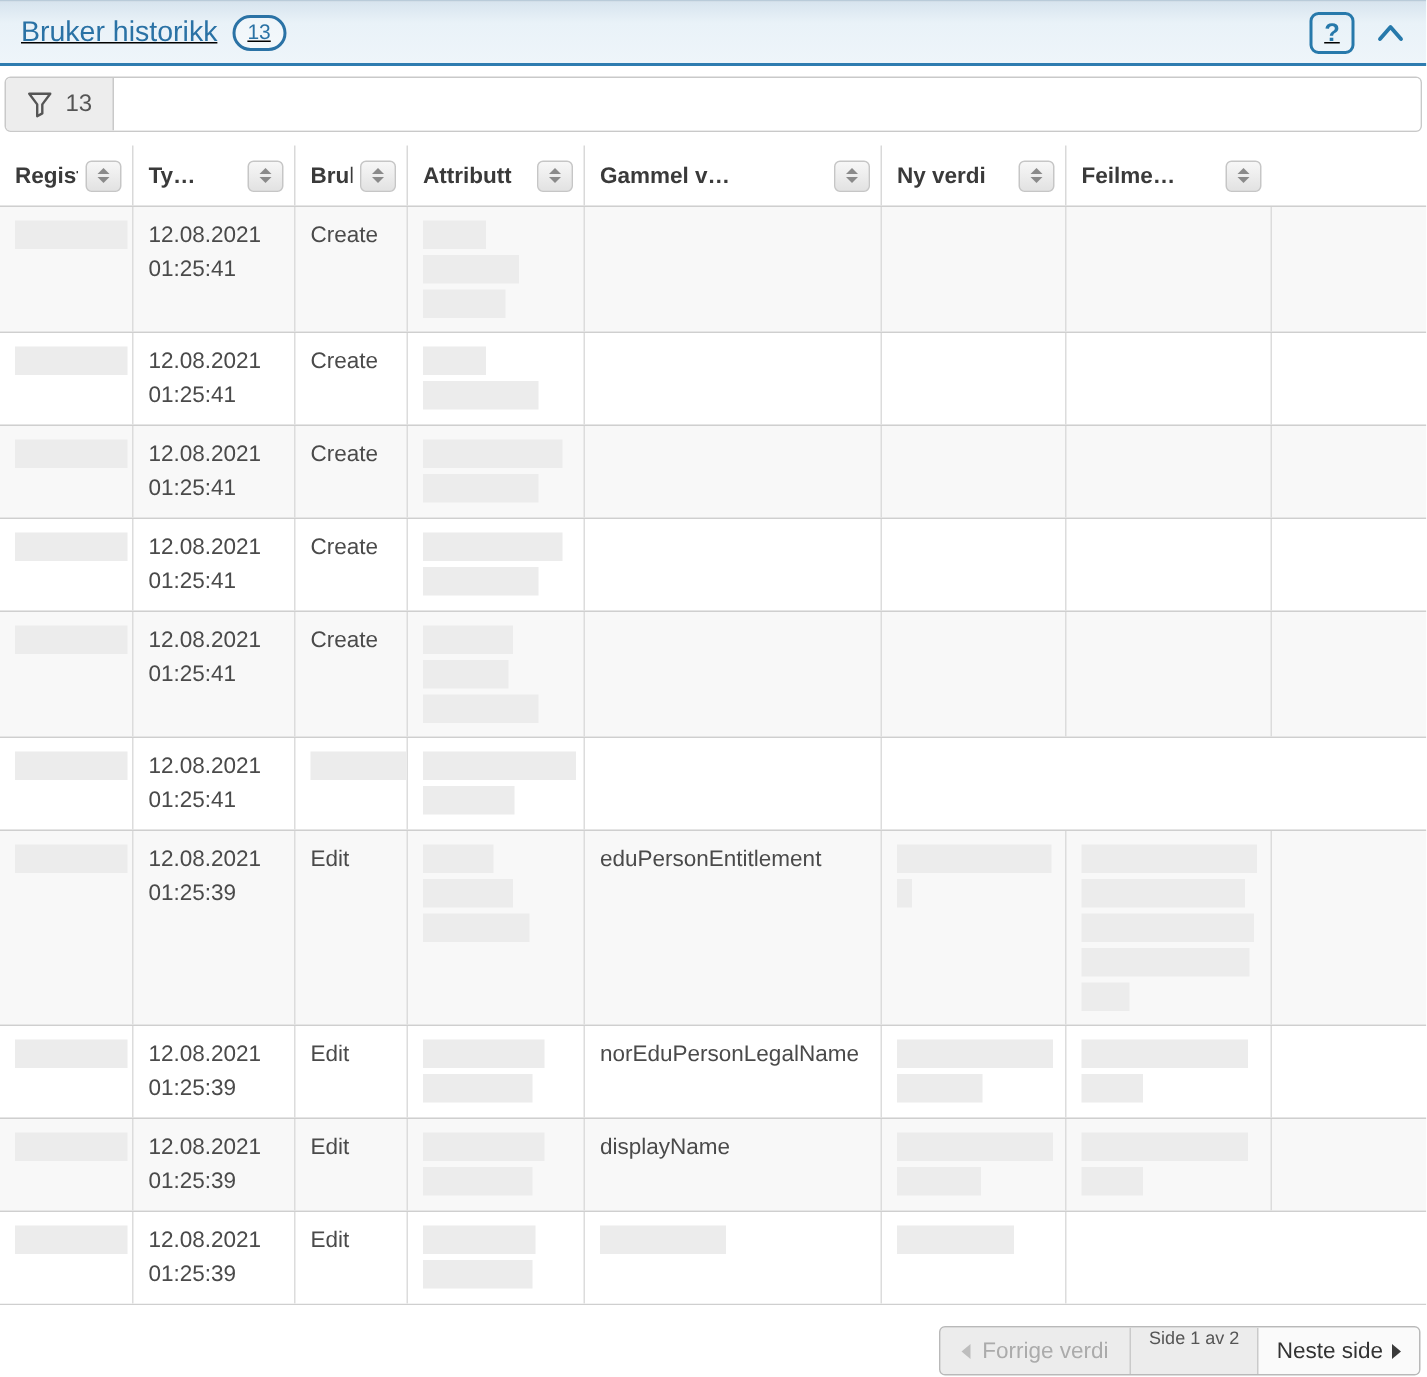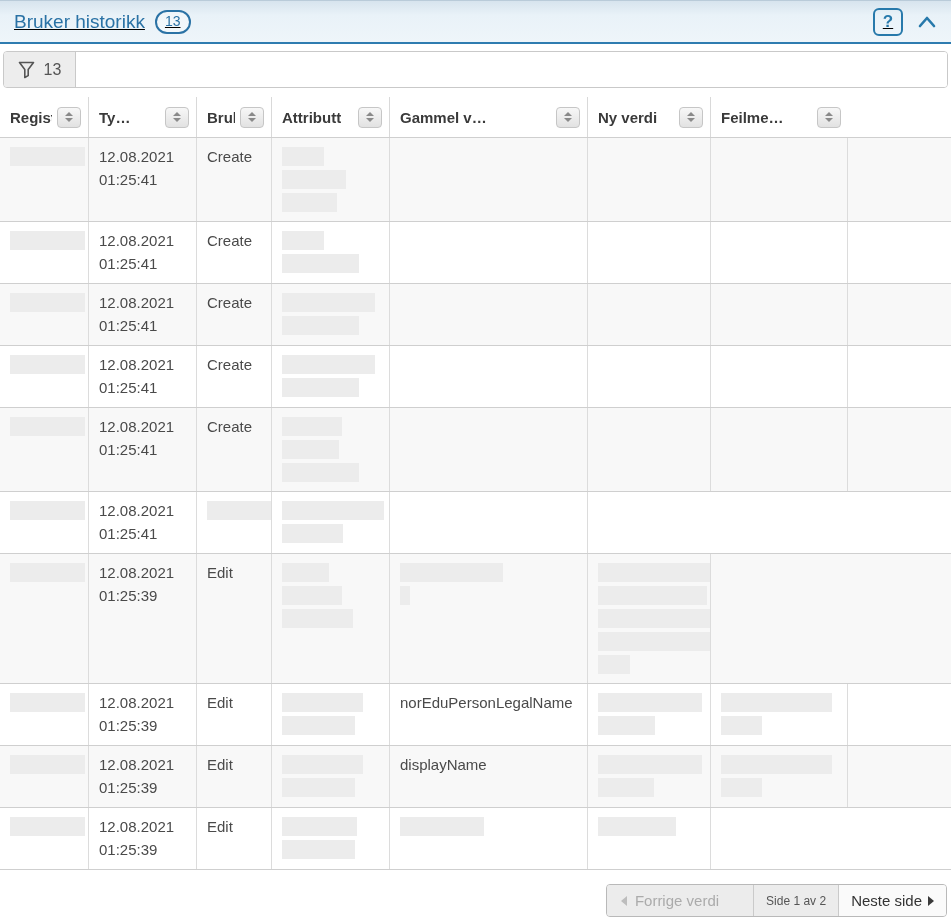--- a/index.html
+++ b/index.html
@@ -92,21 +92,21 @@
     display: flex; height: 33px; border: 1px solid #b9b9b9; border-radius: 4px;
     overflow: hidden; background:#ececec;
   }
   .pager-prev {
     border: none; background: #ececec; color:#ababab; font-size: 15px;
     padding: 0 14px; display: flex; align-items: center; gap: 8px;
     font-family: inherit; cursor: default;
   }
   .pager-page {
     border-left: 1px solid #cacaca; background:#ececec; color:#555;
-    font-size: 12px; padding: 0 12px; display:flex; align-items:center;margin-left:20px;
+    font-size: 12px; padding: 0 12px; display:flex; align-items:flex-start;
   }
   .pager-next {
     border: none; border-left: 1px solid #cacaca; background: #fafafa; color:#333;
     font-size: 15px; padding: 0 12px; display: flex; align-items: center; gap: 6px;
     font-family: inherit; cursor: pointer;
   }
   .arr-left  { width:0; height:0; border-top:5px solid transparent; border-bottom:5px solid transparent; border-right:6px solid #bdbdbd; }
   .arr-right { width:0; height:0; border-top:5px solid transparent; border-bottom:5px solid transparent; border-left:6px solid #3a3a3a; }
   .cell-line { white-space: nowrap; }
 </style>
@@ -309,20 +309,21 @@
           <div class="td">
             <div class="cell-line">12.08.2021</div>
             <div class="cell-line">01:25:39</div>
           </div>
           <div class="td">Edit</div>
           <div class="td">
             <div class="rblock" style="width: 47px;"></div>
             <div class="rblock" style="width: 60px;"></div>
             <div class="rblock" style="width: 71px;"></div>
           </div>
+          <div class="td">eduPersonEntitlement</div>
           <div class="td">
             <div class="rblock" style="width: 103px;"></div>
             <div class="rblock" style="width: 10px;"></div>
           </div>
           <div class="td">
             <div class="rblock" style="width: 117px;"></div>
             <div class="rblock" style="width: 109px;"></div>
             <div class="rblock" style="width: 115px;"></div>
             <div class="rblock" style="width: 112px;"></div>
             <div class="rblock" style="width: 32px;"></div>

